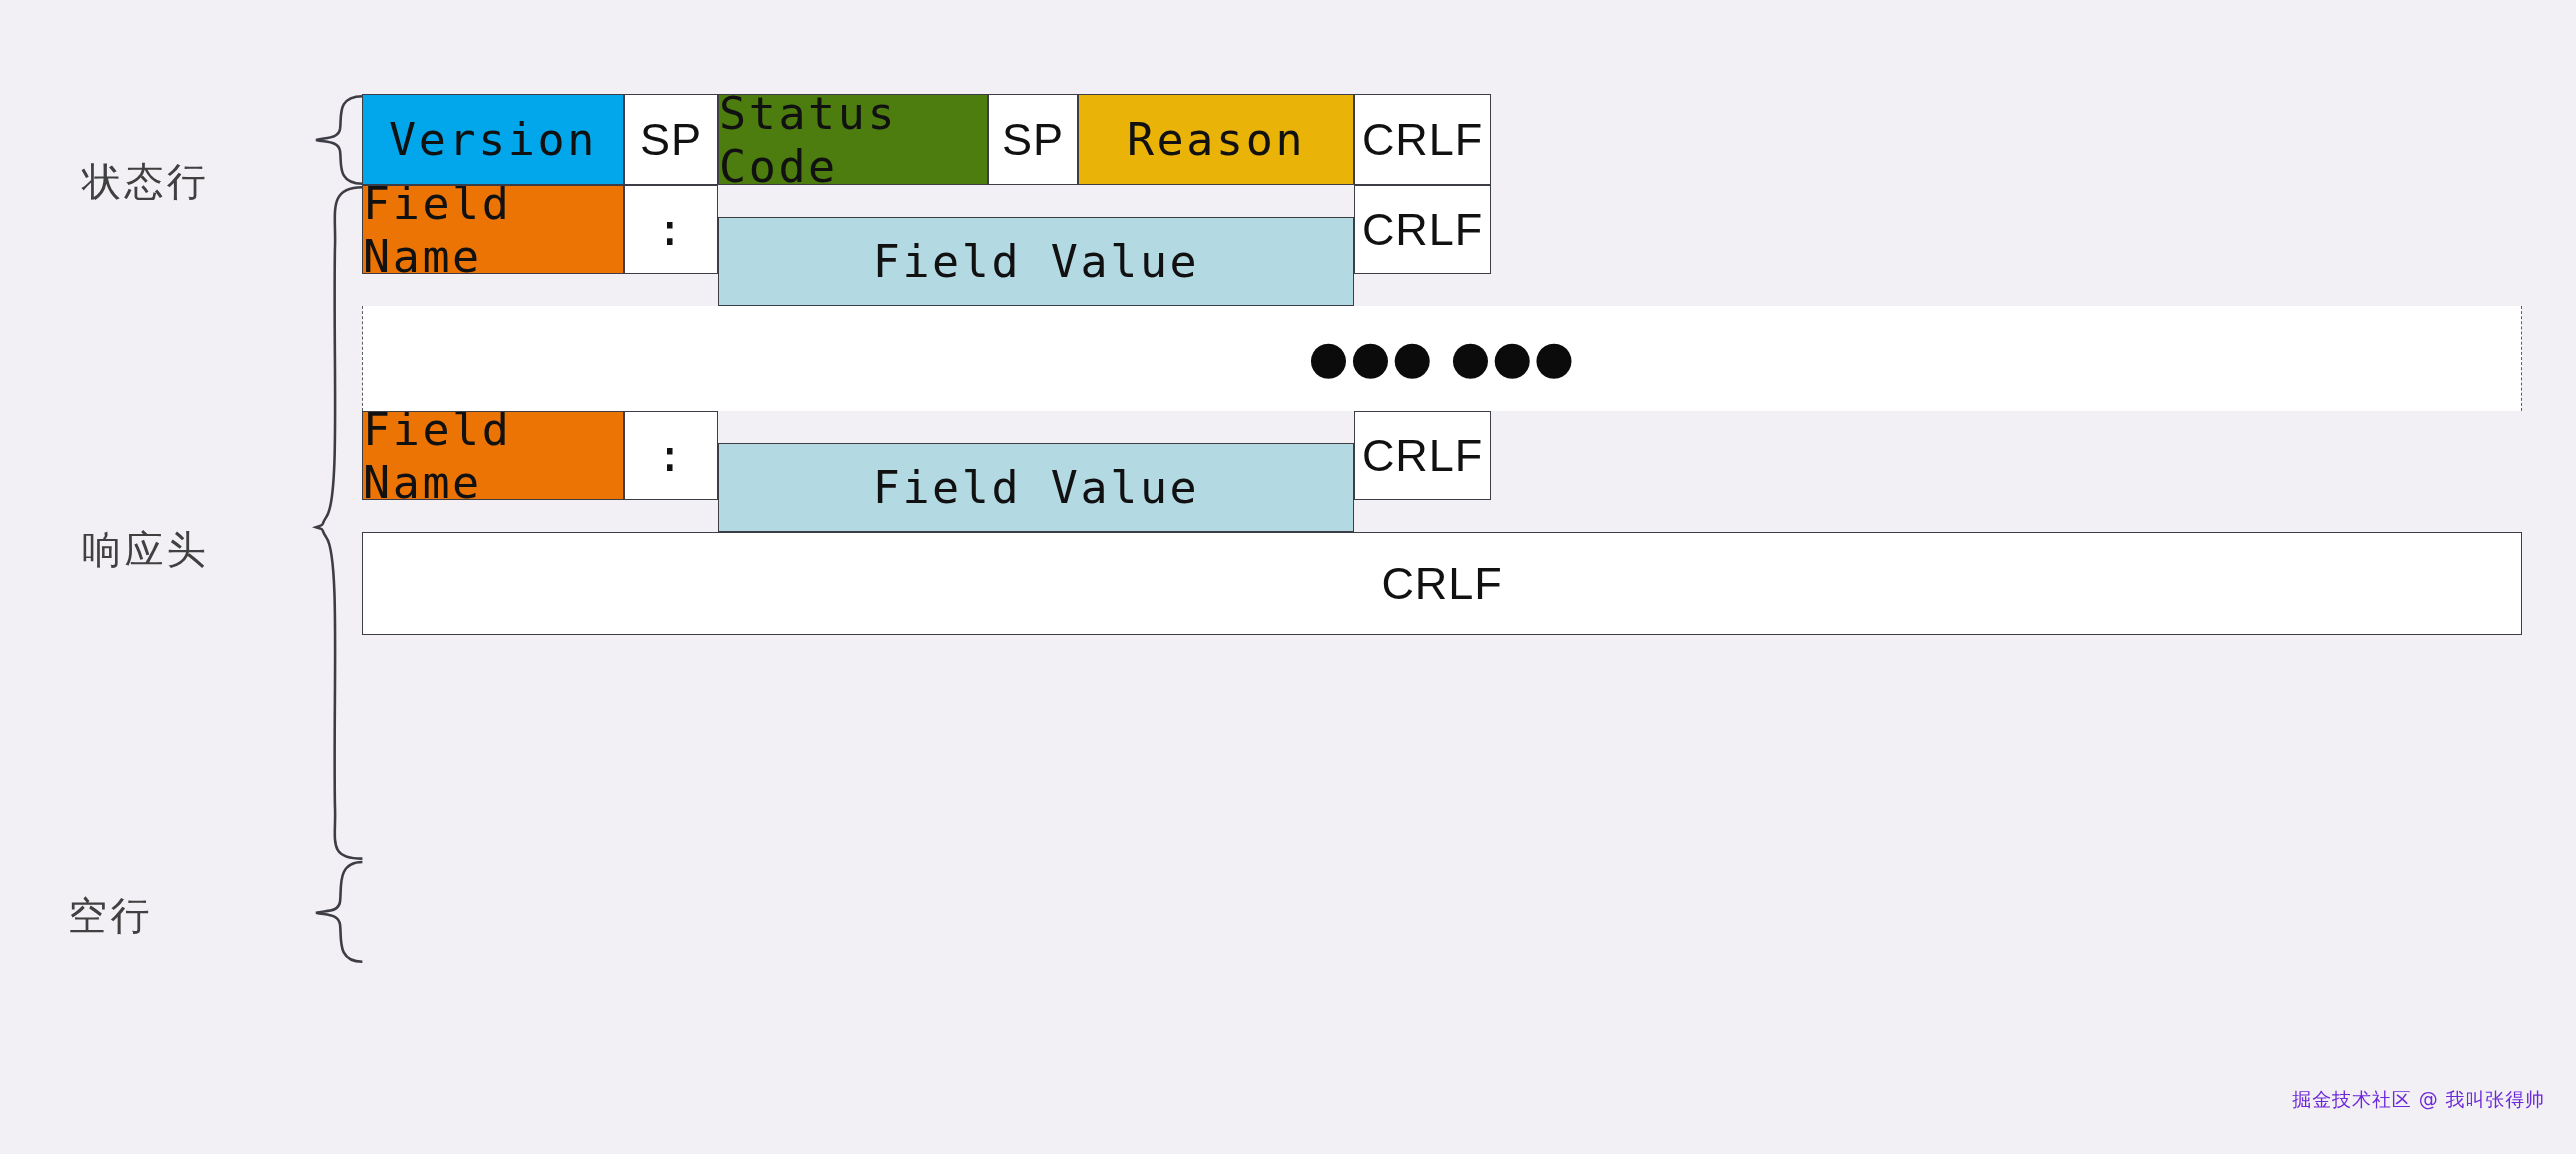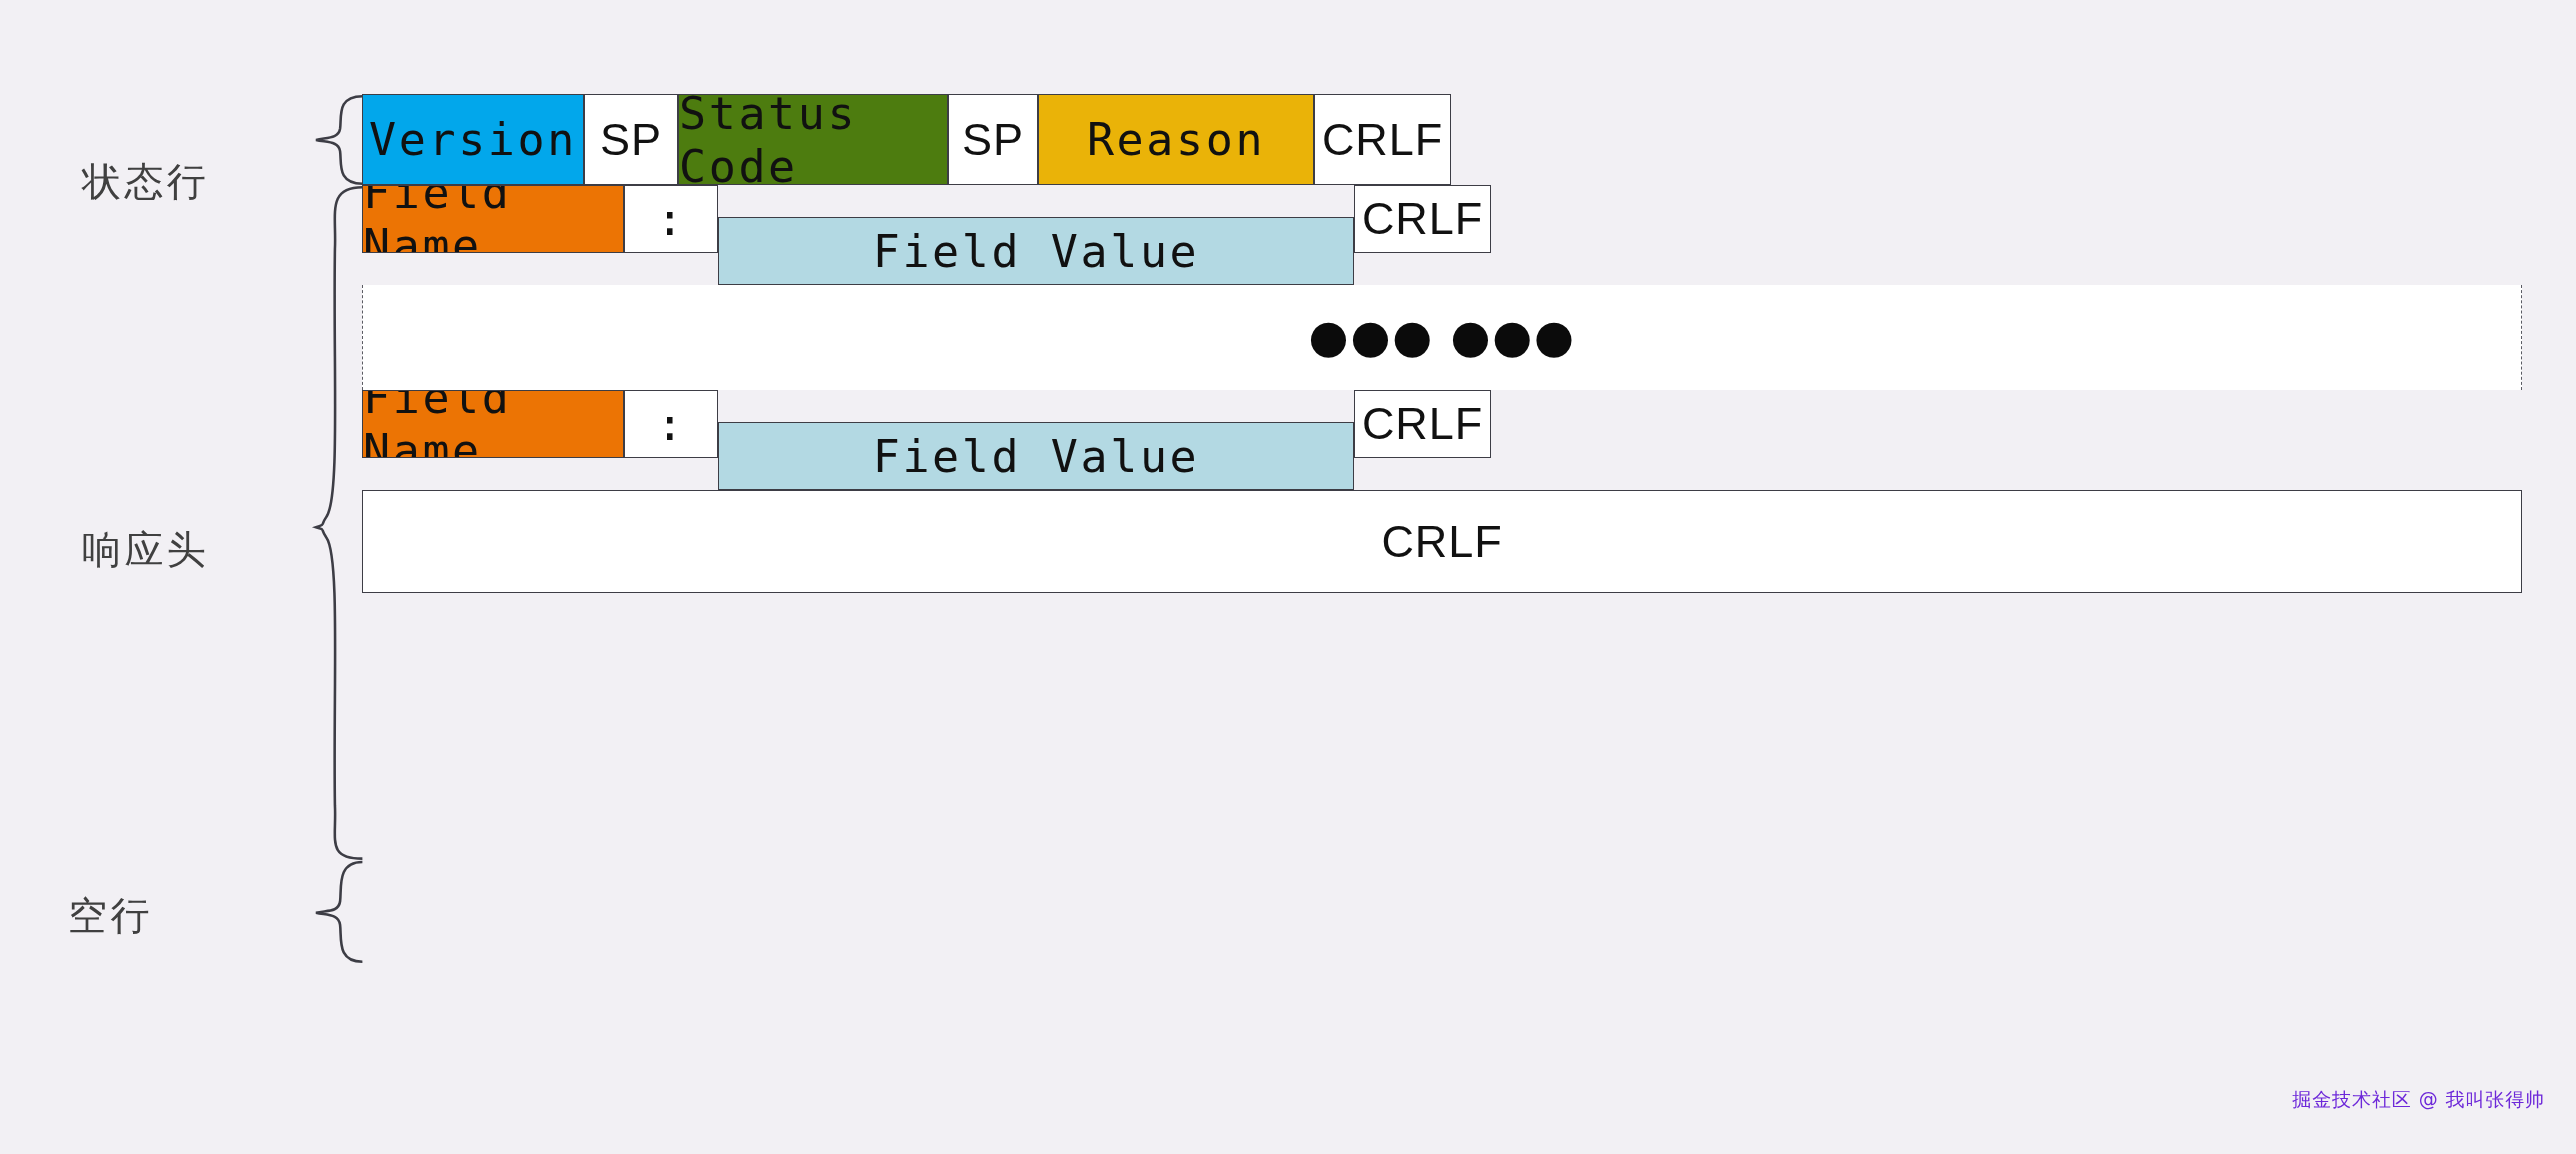--- a/index.html
+++ b/index.html
@@ -73,29 +73,29 @@
     letter-spacing: 2.6px;
   }
   .serif {
     font-family: Liberation Sans, sans-serif;
     font-size: 45px;
     letter-spacing: 0.9px;
   }
 
   
   #row-status-line .cell { height: 91px; }
-  #cell-version     { width: 222px; }
+  #cell-version     { width: 262px; }
   #cell-sp-1        { width: 94px; }
   #cell-status-code { width: 270px; }
   #cell-sp-2        { width: 90px; }
   #cell-reason      { width: 276px; }
   #cell-crlf-1      { width: 137px; }
 
   
-  .row-header .cell { height: 68px; }
+  .row-header .cell { height: 89px; }
   .c-field-name  { width: 262px; }
   .c-colon       { width: 94px; }
   .c-field-value { width: 636px; margin-top: 32px; }
   .c-crlf        { width: 137px; }
 
   
   #row-ellipsis {
     height: 105px;
     width: 100%;
     box-sizing: border-box;

